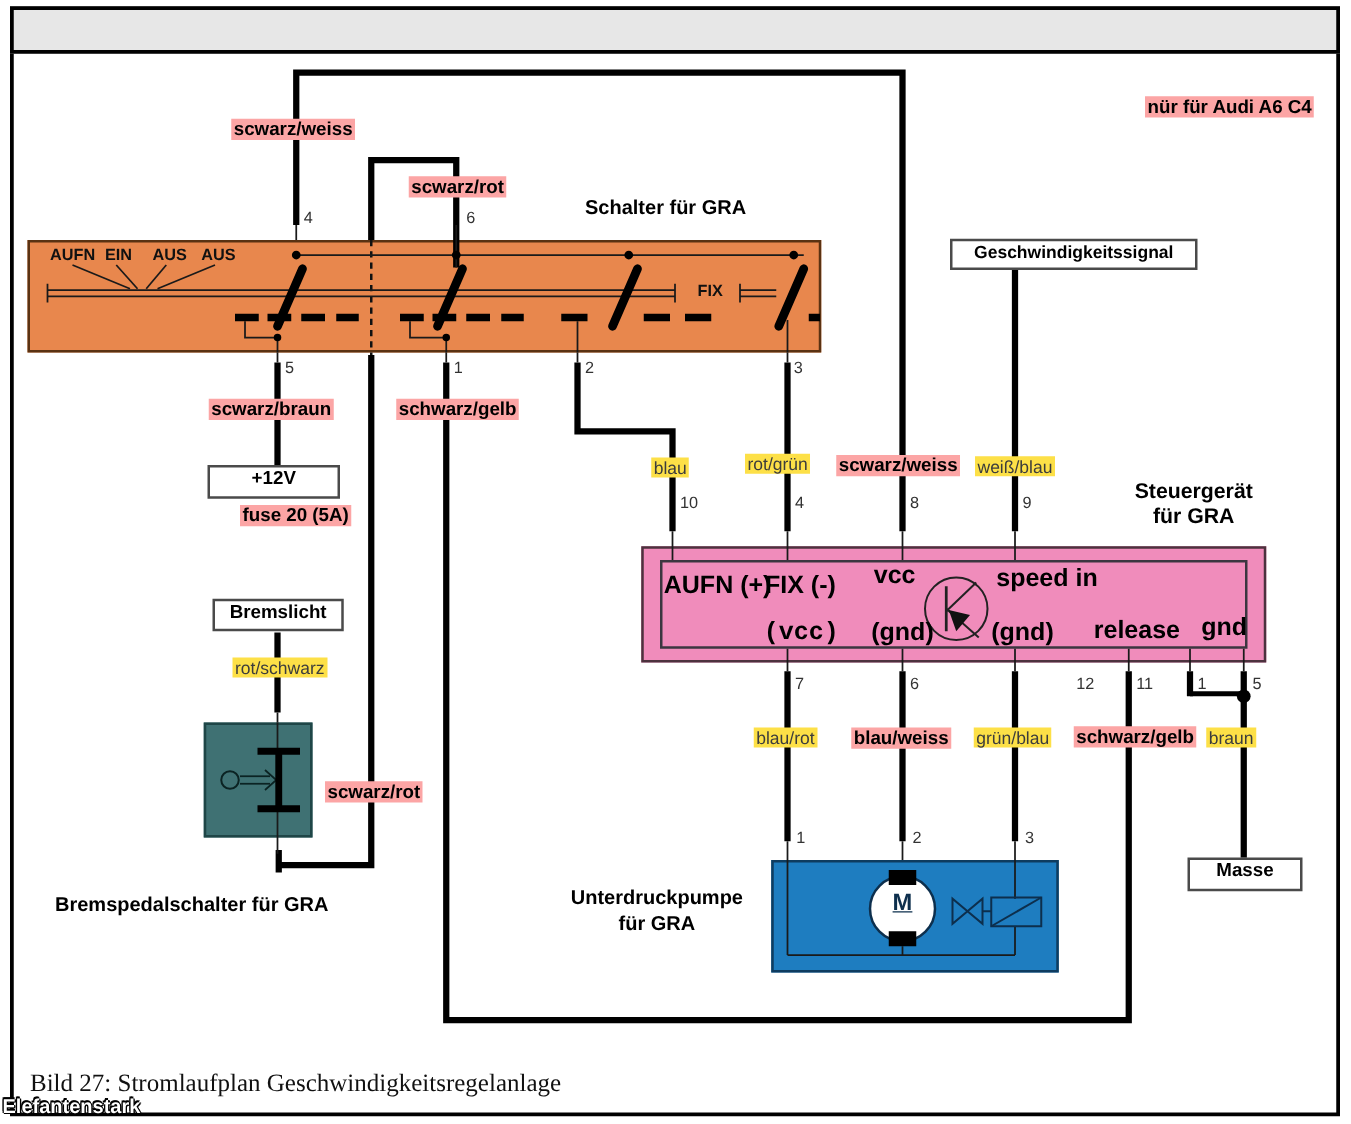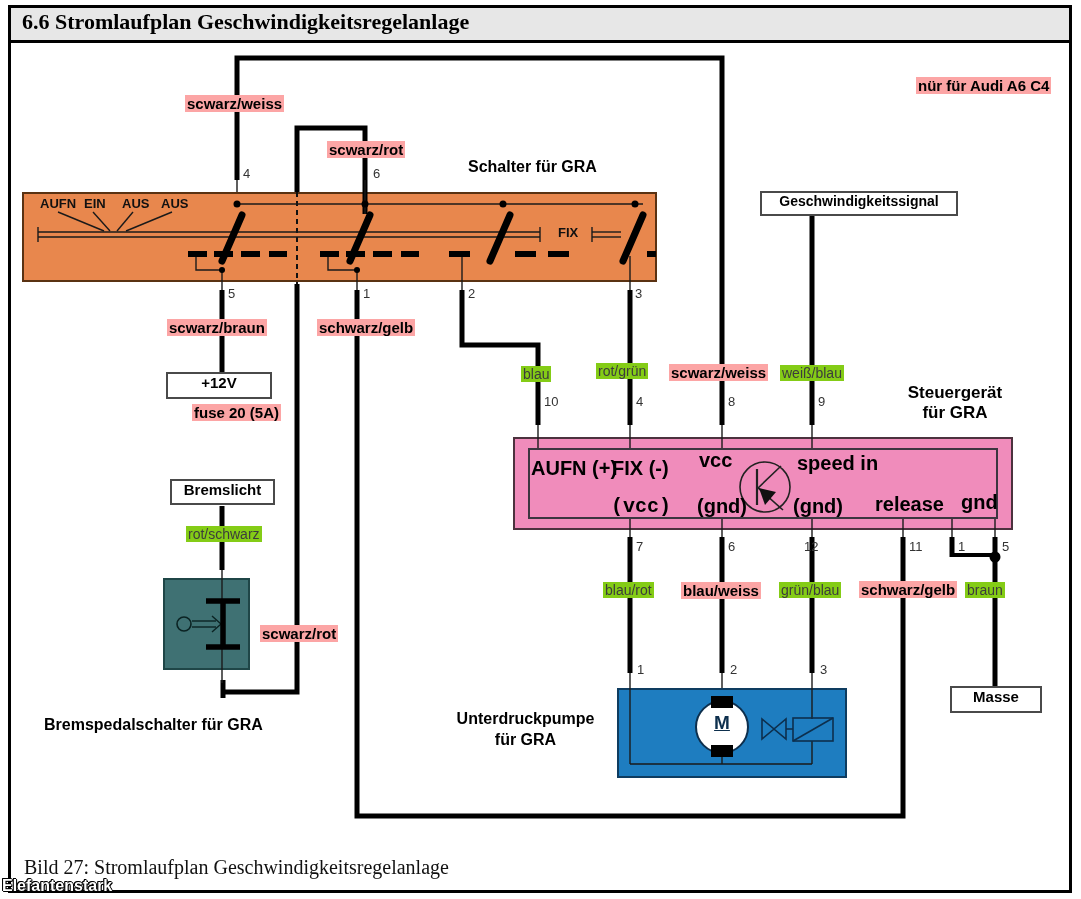--- a/index.html
+++ b/index.html
@@ -30,37 +30,36 @@
             justify-content:center;font-weight:bold;font-size:15px;color:#000;}
   #box-12v{left:166px;top:372px;width:106px;height:27px;}
   #box-bremslicht{left:170px;top:479px;width:105px;height:26px;}
   #box-signal{left:760px;top:191px;width:198px;height:25px;font-size:14px;}
   #box-masse{left:950px;top:686px;width:92px;height:27px;}
   
   #wires{left:0;top:0;width:1081px;height:899px;z-index:2;pointer-events:none;}
   
   .lbl{z-index:3;white-space:nowrap;}
   .wb{font-weight:bold;font-size:15px;color:#000;background:#fca5a5;padding:0 2px;}   
-  .wr{font-size:14px;color:#3c3c3c;background:#84cc16;padding:0 2px;}                  
+  .wr{font-size:14px;color:#3c3c3c;background:#fde047;padding:0 2px;}                  
   .pin{font-size:13px;color:#333;}
   .comp{font-weight:bold;font-size:16px;color:#000;}
   .posl{font-weight:bold;font-size:13px;color:#111;}
   .fnl{font-weight:bold;font-size:20px;color:#000;}
   .ctr{text-align:center;}
   #motor-m{left:711px;top:712px;width:22px;text-align:center;font-weight:bold;font-size:19px;
            color:#0d2f4d;text-decoration:underline;z-index:3;}
 </style>
 </head>
 <body>
 
 <div id="stage">
 
   <div class="abs" id="outer-frame"></div>
   <div class="abs" id="title-bar"></div>
-  <div class="abs lbl" id="page-title">6.6 Stromlaufplan Geschwindigkeitsregelanlage</div>
 
   <div class="abs compbox" id="schalter-box"></div>
   <div class="abs compbox" id="steuer-box"></div>
   <div class="abs compbox" id="steuer-inner"></div>
   <div class="abs compbox" id="pumpe-box"></div>
   <div class="abs compbox" id="brems-box"></div>
 
   <div class="abs whitebox" id="box-12v">
     <span>+12V</span>
   </div>
@@ -258,21 +257,21 @@
   <div class="abs lbl fnl" style="left:699px;top:449px;">vcc</div>
   <div class="abs lbl fnl" style="left:797px;top:452px;">speed in</div>
   <div class="abs lbl fnl" style="left:611px;top:495px;font-family:Liberation Mono, monospace;">(vcc)</div>
   <div class="abs lbl fnl" style="left:697px;top:495px;">(gnd)</div>
   <div class="abs lbl fnl" style="left:793px;top:495px;">(gnd)</div>
   <div class="abs lbl fnl" style="left:875px;top:493px;">release</div>
   <div class="abs lbl fnl" style="left:961px;top:491px;">gnd</div>
 
   <div class="abs lbl pin" style="left:636px;top:539px;">7</div>
   <div class="abs lbl pin" style="left:728px;top:539px;">6</div>
-  <div class="abs lbl pin" style="left:804px;top:539px;">12</div>
+  <div class="abs lbl pin" style="left:861px;top:539px;">12</div>
   <div class="abs lbl pin" style="left:909px;top:539px;">11</div>
   <div class="abs lbl pin" style="left:958px;top:539px;">1</div>
   <div class="abs lbl pin" style="left:1002px;top:539px;">5</div>
   <div class="abs lbl wr" style="left:603px;top:582px;">blau/rot</div>
   <div class="abs lbl wb" style="left:681px;top:582px;">blau/weiss</div>
   <div class="abs lbl wr" style="left:779px;top:582px;">grün/blau</div>
   <div class="abs lbl wb" style="left:859px;top:581px;">schwarz/gelb</div>
   <div class="abs lbl wr" style="left:965px;top:582px;">braun</div>
 
   <div class="abs lbl pin" style="left:637px;top:662px;">1</div>

